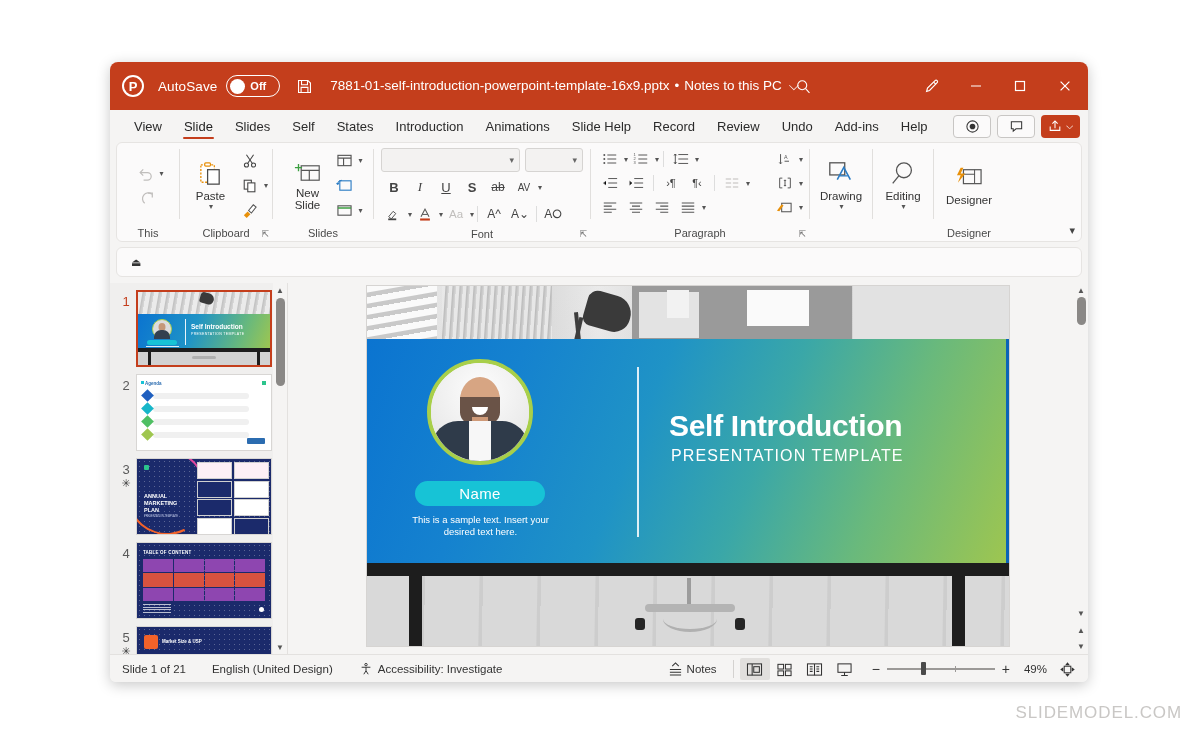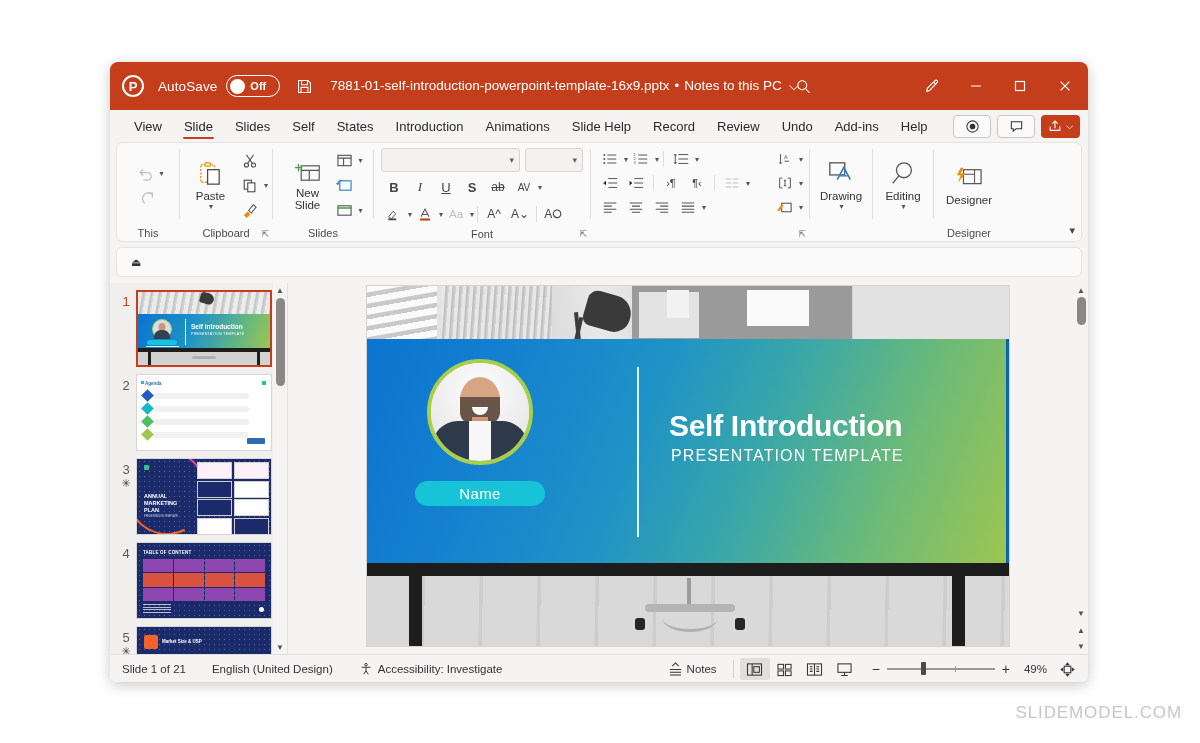--- a/index.html
+++ b/index.html
@@ -658,20 +658,21 @@
             <div style="flex:1"></div>
             <div class="smbtn">
               <svg width="17" height="15" viewBox="0 0 18 15" fill="none">
                   <rect x="6" y="3" width="10" height="9" stroke="#555" stroke-width="1.1"></rect>
                   <path d="M1 11l5-7 2 1.5-4.5 6z" fill="#e8900a"></path>
                 </svg>
             </div>
             <span class="chev">▾</span>
           </div>
         </div>
+        <div class="grp-label">Paragraph</div>
         <div class="dlg-launcher">⇱</div>
       </div>
       <div class="grp-sep"></div>
 
       <div class="grp" style="width:62px">
         <div class="grp-body" style="justify-content:flex-end">
           <div class="bigbtn">
             <svg width="30" height="28" viewBox="0 0 32 30" fill="none">
               <rect x="4" y="3" width="16" height="13" stroke="#555" stroke-width="1.4"></rect>
               <path d="M12 21l7-13 7 13" stroke="#2b7cc4" stroke-width="1.7"></path>
@@ -878,20 +879,21 @@
               <div class="avatar">
                 <div class="av-bg"></div>
                 <div class="av-head"></div>
                 <div class="av-beard"></div>
                 <div class="av-mouth"></div>
                 <div class="av-neck"></div>
                 <div class="av-body"></div>
                 <div class="av-shirt"></div>
               </div>
               <div class="name-pill">Name</div>
+              <div class="sample-text">This is a sample text. Insert your desired text here.</div>
               <div class="band-line"></div>
               <div class="slide-title">Self Introduction</div>
               <div class="slide-sub">PRESENTATION TEMPLATE</div>
             </div>
           </div>
         </div>
 
         <div class="stage-sb">
           <div class="sb-arrow" style="position:absolute;top:0">▲</div>
           <div class="sb-thumb" style="top:14px;height:28px"></div>

